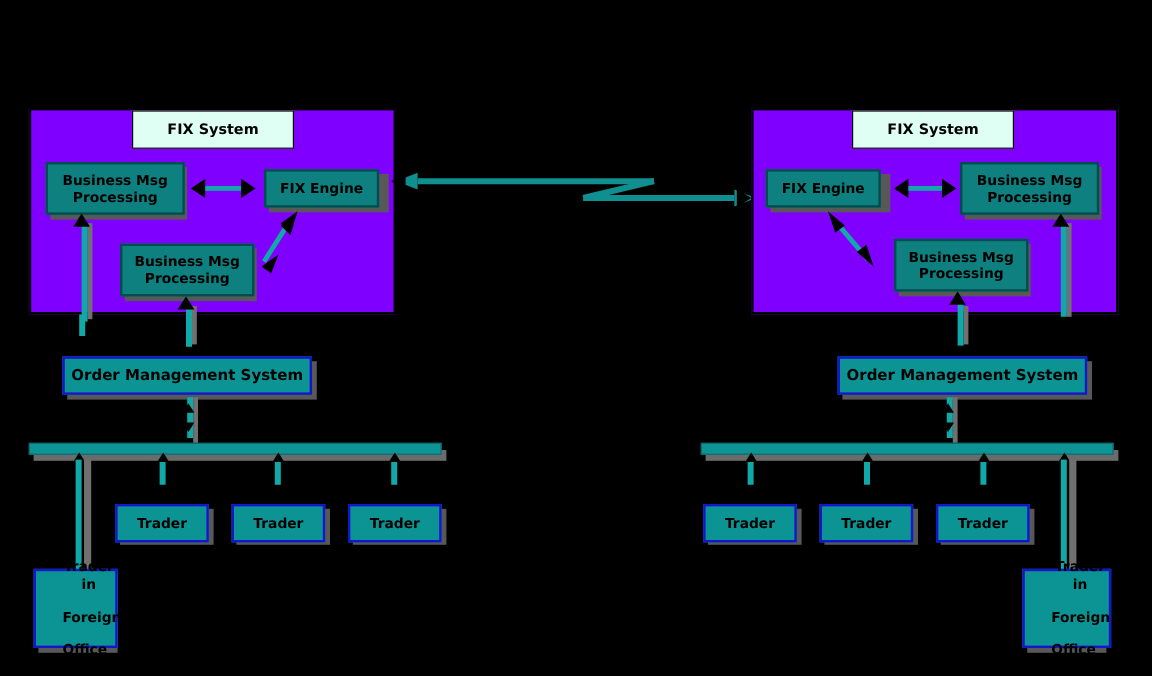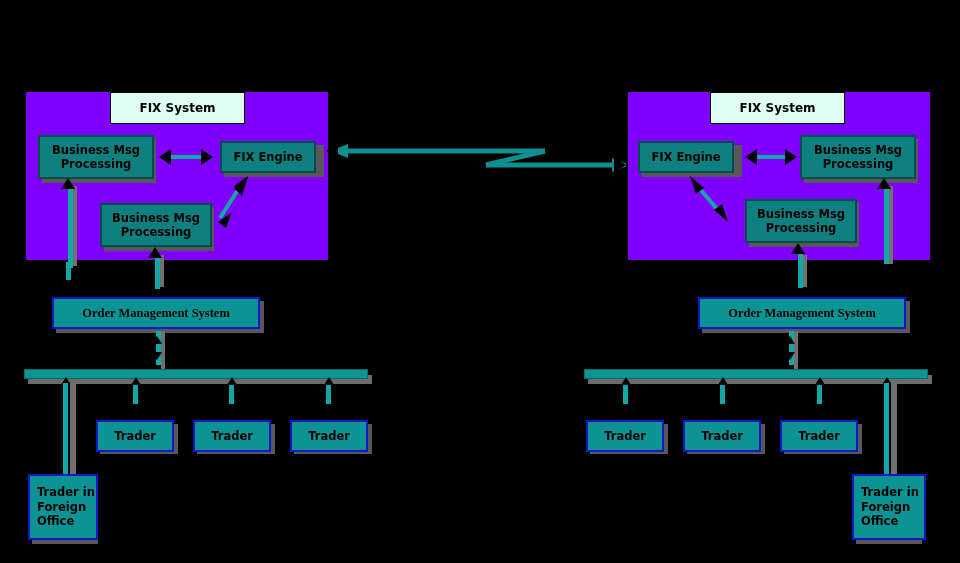--- a/index.html
+++ b/index.html
@@ -32,23 +32,23 @@
   }
 
   
   .bluebox{
     background:#0C9494;
     border:2px solid #1515CC;
     display:flex;align-items:center;justify-content:center;
     text-align:center;color:#000;font-weight:bold;font-size:11.5px;
     line-height:1.3;
   }
-  .bluebox.left-align{justify-content:flex-start;text-align:right;padding-left:7px;}
-
-  .oms{font-size:12.5px;font-family:Liberation Serif, serif;}
+  .bluebox.left-align{justify-content:flex-start;text-align:center;padding-left:22px;gap:12px;}
+
+  .oms{font-size:12.5px;}
 
   
   .shadow{background:#585858;}
 
   
   .busbar{background:#0E9494;border:1px solid #0a6b6b;}
   .busshadow{background:#6b6b6b;}
   .vline-shadow{background:#707070;}
 
   

